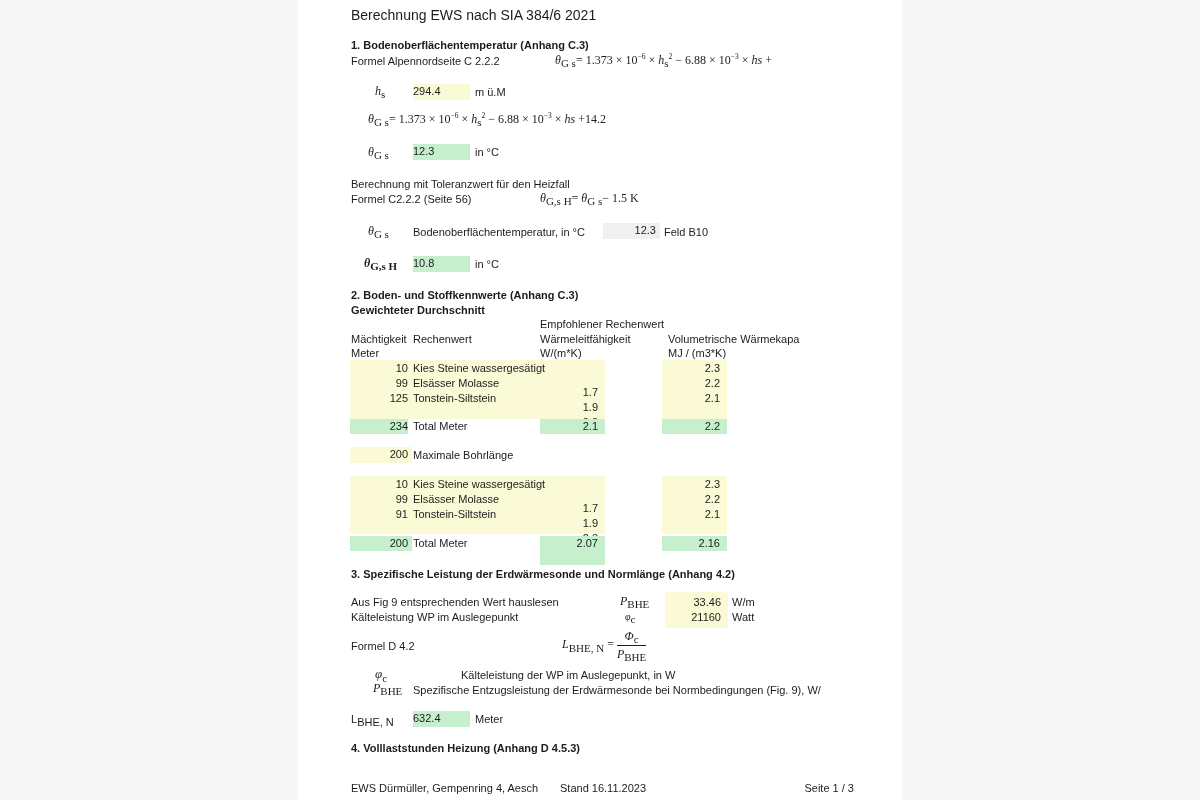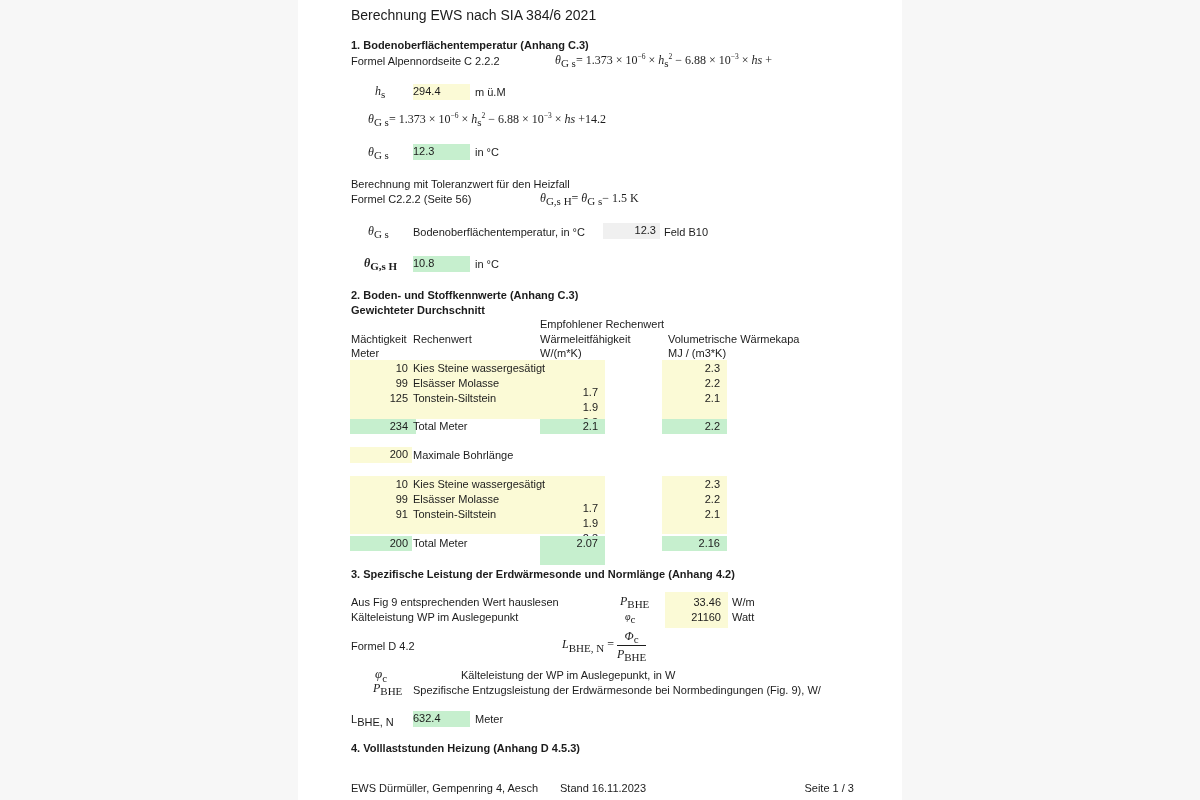--- a/index.html
+++ b/index.html
@@ -97,21 +97,21 @@
     <div class="abs cellD" style="top:376px;">2.2</div>
   </div>
   <div>
     <div class="abs cellA" style="top:391px;">125</div>
     <div class="abs" style="left:115px;top:391px;">Tonstein-Siltstein</div>
     <div class="abs cellC" style="top:391px;">2.3</div>
     <div class="abs cellD" style="top:391px;">2.1</div>
   </div>
 
   <div>
-    <div class="abs green num" style="left:52px;top:419px;width:58px;padding-right:8px;height:15px;">234</div>
+    <div class="abs green num" style="left:52px;top:419px;width:58px;padding-right:0;height:15px;">234</div>
     <div class="abs" style="left:115px;top:419px;">Total Meter</div>
     <div class="abs green num" style="left:242px;top:419px;width:58px;padding-right:7px;height:15px;">2.1</div>
     <div class="abs green num" style="left:364px;top:419px;width:58px;padding-right:7px;height:15px;">2.2</div>
   </div>
 
   <div class="abs yellow num" style="left:52px;top:447px;width:58px;padding-right:4px;height:16px;">200</div>
   <div class="abs" style="left:115px;top:448px;">Maximale Bohrlänge</div>
 
   <div class="block yellow" style="left:52px;top:476px;width:255px;height:58px;"></div>
   <div class="block yellow" style="left:364px;top:476px;width:65px;height:58px;"></div>

